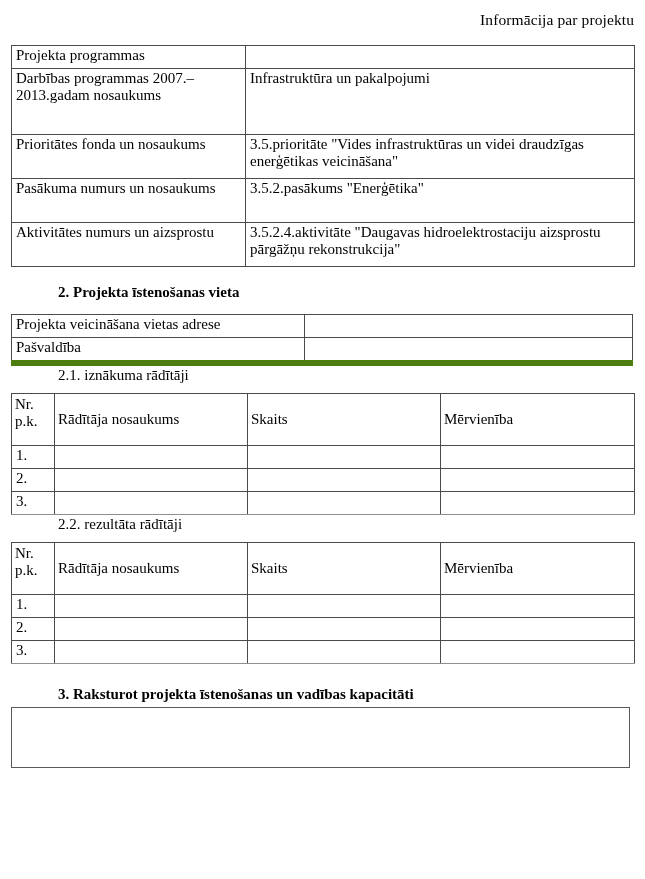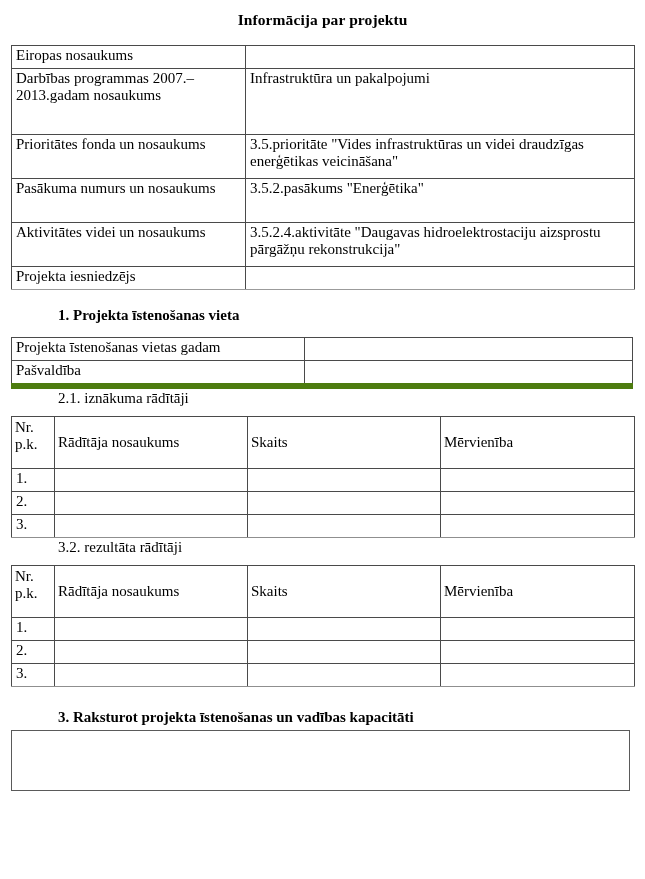--- a/index.html
+++ b/index.html
@@ -18,23 +18,23 @@
   .page {
     width: 645px;
     height: 879px;
     position: relative;
     box-sizing: border-box;
     padding: 0 11px;
   }
 
   
   .doc-title {
-    text-align: center;
+    text-align: right;
     font-size: 15.5px;
-    font-weight: bold;
+    font-weight: normal;
     letter-spacing: 0.1px;
     margin: 11px 0 0 0;
     padding-bottom: 0;
     line-height: 1.2;
   }
 
   
   table {
     border-collapse: collapse;
     table-layout: fixed;
@@ -147,56 +147,52 @@
 
   <h1 class="doc-title">Informācija par projektu</h1>
 
   <table class="tbl-info">
     <colgroup>
         <col class="c1">
         <col class="c2">
       </colgroup>
     <tbody>
       <tr>
-        <td>Eiropas nosaukums</td>
+        <td>Projekta programmas</td>
         <td></td>
       </tr>
       <tr>
         <td style="height:62px">Darbības programmas 2007.–2013.gadam nosaukums</td>
         <td>Infrastruktūra un pakalpojumi</td>
       </tr>
       <tr>
         <td style="height:40px">Prioritātes fonda un nosaukums</td>
         <td>3.5.prioritāte "Vides infrastruktūras un videi draudzīgas enerģētikas veicināšana"</td>
       </tr>
       <tr>
         <td style="height:40px">Pasākuma numurs un nosaukums</td>
         <td>3.5.2.pasākums "Enerģētika"</td>
       </tr>
       <tr>
-        <td style="height:40px">Aktivitātes videi un nosaukums</td>
+        <td style="height:40px">Aktivitātes numurs un aizsprostu</td>
         <td>3.5.2.4.aktivitāte "Daugavas hidroelektrostaciju aizsprostu pārgāžņu rekonstrukcija"</td>
       </tr>
-      <tr class="r-last">
-        <td>Projekta iesniedzējs</td>
-        <td></td>
-      </tr>
-    </tbody>
-  </table>
-
-  <p class="sec-head sec1-head">1. Projekta īstenošanas vieta</p>
+    </tbody>
+  </table>
+
+  <p class="sec-head sec1-head">2. Projekta īstenošanas vieta</p>
 
   <table class="tbl-loc">
     <colgroup>
         <col class="c1">
         <col class="c2">
       </colgroup>
     <tbody>
       <tr>
-        <td>Projekta īstenošanas vietas gadam</td>
+        <td>Projekta veicināšana vietas adrese</td>
         <td></td>
       </tr>
       <tr class="r-last">
         <td>Pašvaldība</td>
         <td></td>
       </tr>
     </tbody>
   </table>
 
 
@@ -235,21 +231,21 @@
       </tr>
       <tr class="r-last">
         <td class="idx">3.</td>
         <td></td>
         <td></td>
         <td></td>
       </tr>
     </tbody>
   </table>
 
-  <p class="subsec">3.2. rezultāta rādītāji</p>
+  <p class="subsec">2.2. rezultāta rādītāji</p>
 
   <table class="tbl-ind">
     <colgroup>
         <col class="c1">
         <col class="c2">
         <col class="c3">
         <col class="c4">
       </colgroup>
     <thead>
       <tr>

